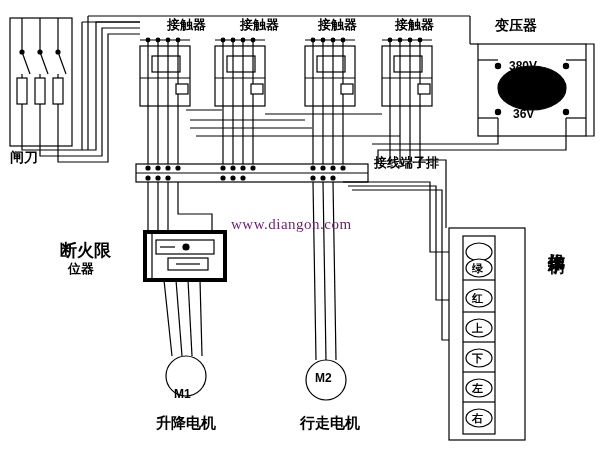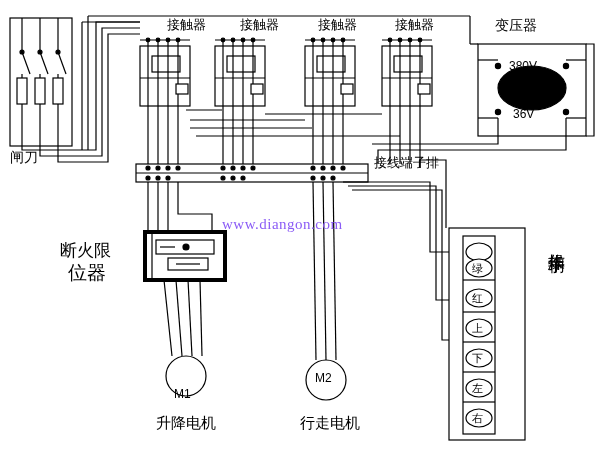--- a/index.html
+++ b/index.html
@@ -12,32 +12,33 @@
   }
   #stage{position:absolute;left:0;top:0;width:600px;height:455px;}
   svg{position:absolute;left:0;top:0;}
   .lbl{
     position:absolute;
     font-family:"Liberation Sans", sans-serif;
     color:#000;
     white-space:nowrap;
     line-height:1.12;
   }
-  .lbl.b{font-weight:normal;text-align:right;}
+  .lbl.b{font-weight:bold;text-align:right;}
   .vert{
     writing-mode:vertical-rl;
     text-orientation:upright;
     letter-spacing:1px;
   }
   .wm{
     position:absolute;
-    color:#8b5cf6;
+    color:#701a75;
     font-family:"Liberation Serif", serif;
     font-size:15px;
     letter-spacing:.5px;
+    margin-left:9px;
   }
 </style>
 </head>
 <body>
 
 <div id="stage">
 
 <svg width="600" height="455" viewBox="0 0 600 455">
   <g fill="none" stroke="#000" stroke-width="1.2" shape-rendering="geometricPrecision">
 
@@ -296,21 +297,21 @@
 <div class="lbl b" style="left:495px;top:18px;font-size:14px;">变压器</div>
 
 <div class="lbl b" style="left:509px;top:60px;font-size:12px;">380V</div>
 <div class="lbl b" style="left:513px;top:108px;font-size:12px;">36V</div>
 
 <div class="lbl b" style="left:10px;top:150px;font-size:14px;">闸刀</div>
 
 <div class="lbl b" style="left:374px;top:156px;font-size:13px;">接线端子排</div>
 
 <div class="lbl b" style="left:60px;top:241px;font-size:17px;">断火限</div>
-<div class="lbl b" style="left:68px;top:262px;font-size:19px;">位器</div>
+<div class="lbl b" style="left:68px;top:262px;font-size:13px;">位器</div>
 
 <div class="lbl b" style="left:174px;top:388px;font-size:12px;">M1</div>
 <div class="lbl b" style="left:315px;top:372px;font-size:12px;">M2</div>
 
 <div class="lbl b" style="left:156px;top:415px;font-size:15px;">升降电机</div>
 <div class="lbl b" style="left:300px;top:415px;font-size:15px;">行走电机</div>
 
 <div class="lbl b vert" style="left:547px;top:240px;font-size:17px;">操作手柄</div>
 
 <div class="lbl b" style="left:472px;top:262px;font-size:11px;">绿</div>

